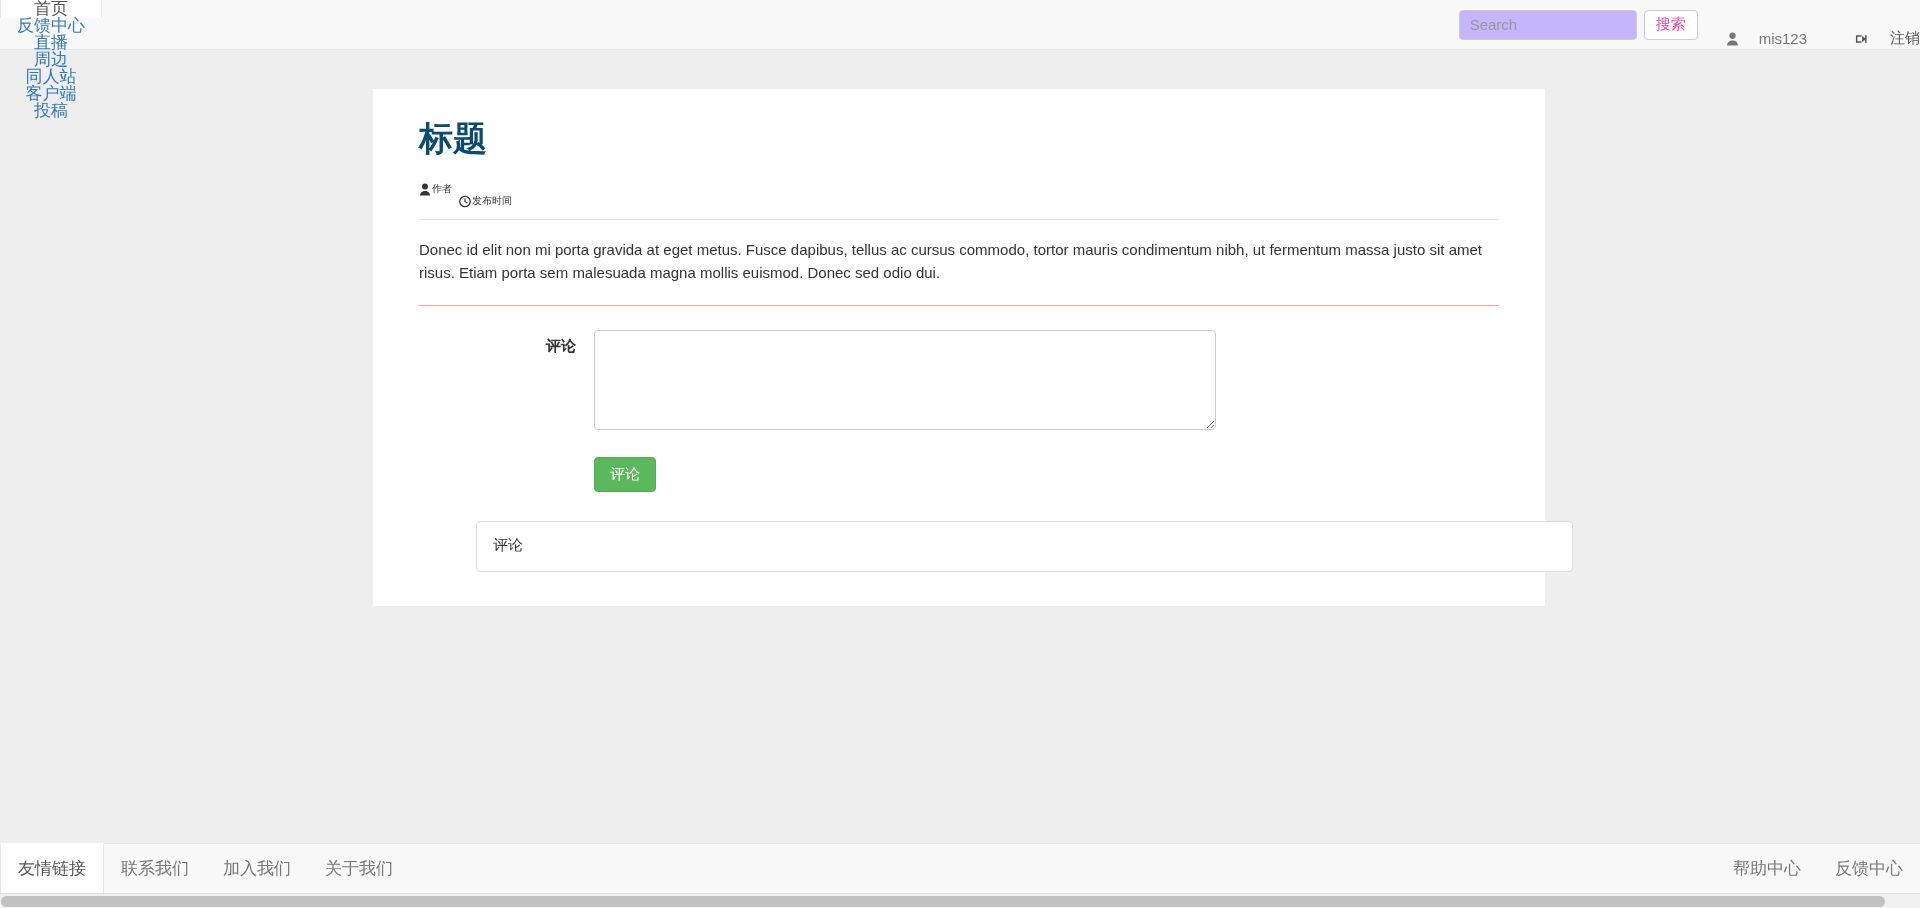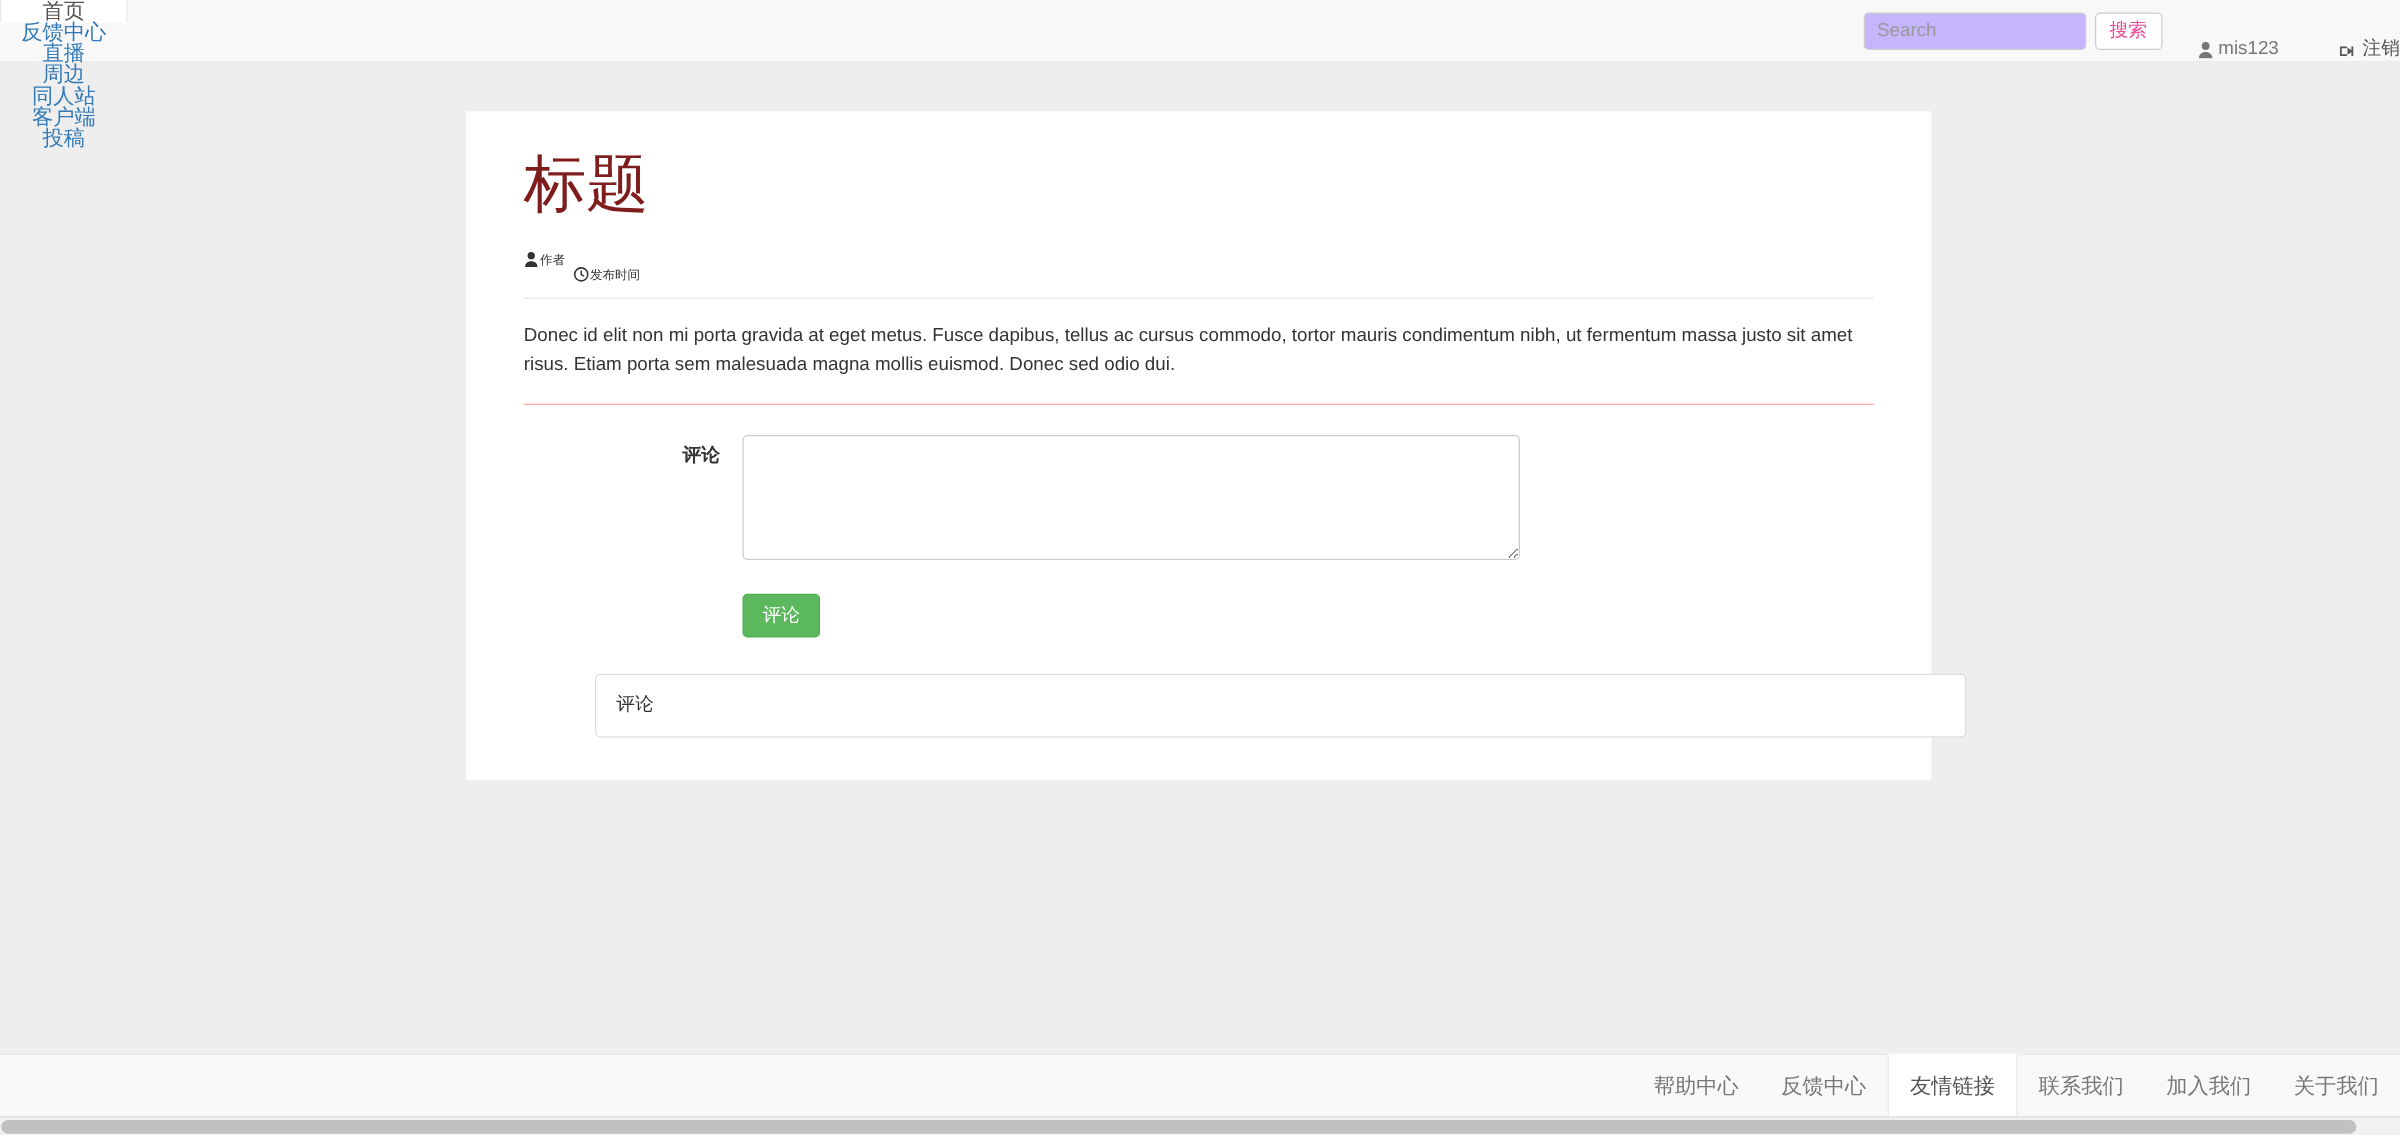--- a/index.html
+++ b/index.html
@@ -86,22 +86,22 @@
     color: #ec4899;
     background: #fff;
     border: 1px solid #ccc;
     border-radius: 4px;
     cursor: pointer;
     font-family: "Liberation Sans", sans-serif;
     white-space: nowrap;
   }
   .nav-user, .nav-logout {
     display: flex;
-    align-items: flex-end;
-    gap: 4px;
+    align-items: center;
+    gap: 20px;
     font-size: 15px;
     color: #777777;
     cursor: pointer;
     white-space: nowrap;
     margin-top: 28px;
   }
   .nav-user { margin-right: 48px; }
   .nav-logout { color: #555; }
   .nav-ico { display: inline-flex; align-items: center; }
   .nav-ico svg { display: block; }
@@ -110,23 +110,23 @@
   #card {
     position: absolute;
     left: 373px;
     top: 89px;
     width: 1172px;
     min-height: 488px;
     background: #ffffff;
     padding: 30px 46px 34px 46px;
   }
   #page-title {
-    font-size: 50px;
-    font-weight: normal;
-    color: #7f1d1d;
+    font-size: 34px;
+    font-weight: bold;
+    color: #0c4a6e;
     margin: 0;
     padding: 0 0 4px 0;
     line-height: 1.15;
     font-family: "Liberation Serif", serif;
   }
   #meta {
     display: flex;
     align-items: center;
     gap: 3px;
     font-size: 10px;
@@ -353,29 +353,29 @@
 
     <div id="comment-list">
         <div class="comment-item">
           <div class="comment-text">评论</div>
         </div>
       </div>
 
   </div>
 
   <div id="footer">
-    <div id="footer-right">
-        <a class="footer-item">帮助中心</a>
-        <a class="footer-item">反馈中心</a>
-      </div>
     <div id="footer-left">
         <a class="footer-item active">友情链接</a>
         <a class="footer-item">联系我们</a>
         <a class="footer-item">加入我们</a>
         <a class="footer-item">关于我们</a>
       </div>
+    <div id="footer-right">
+        <a class="footer-item">帮助中心</a>
+        <a class="footer-item">反馈中心</a>
+      </div>
   </div>
 
 </div>
 
 <div id="hscrollbar">
   <div id="hscroll-thumb"></div>
 </div>
 
 </body></html>

